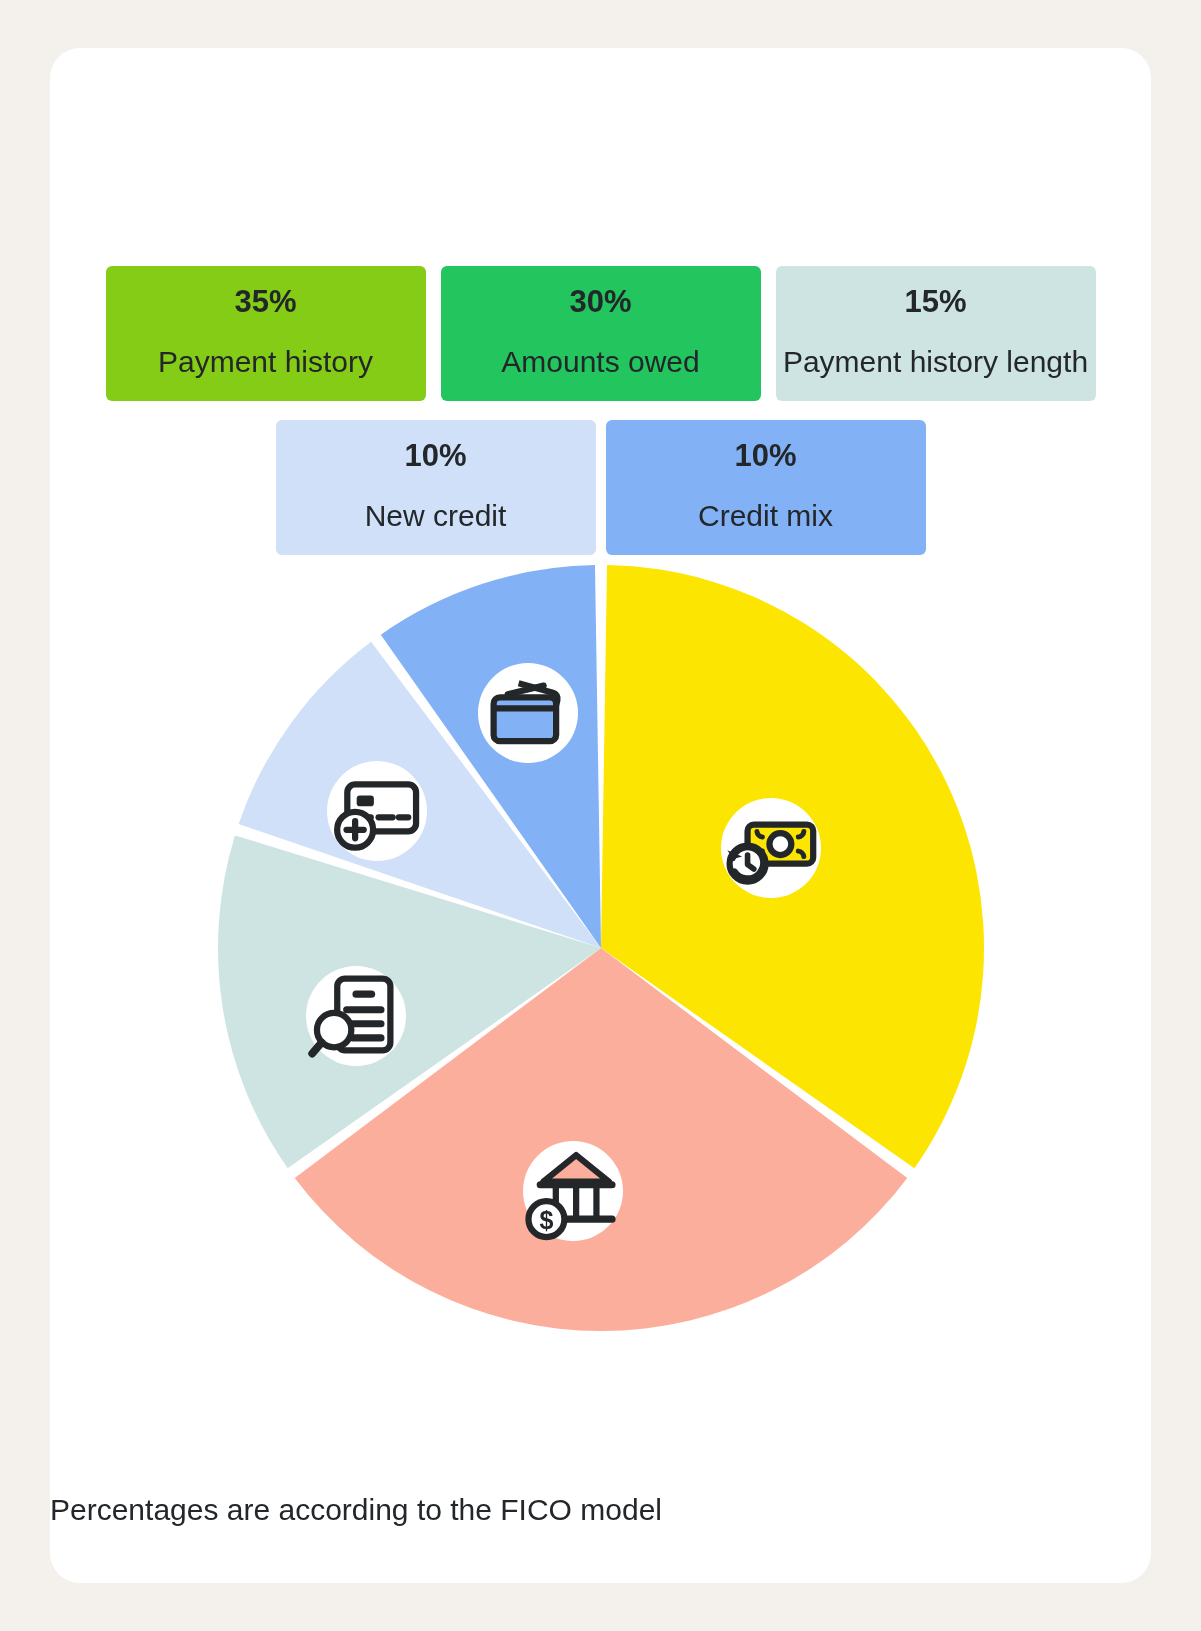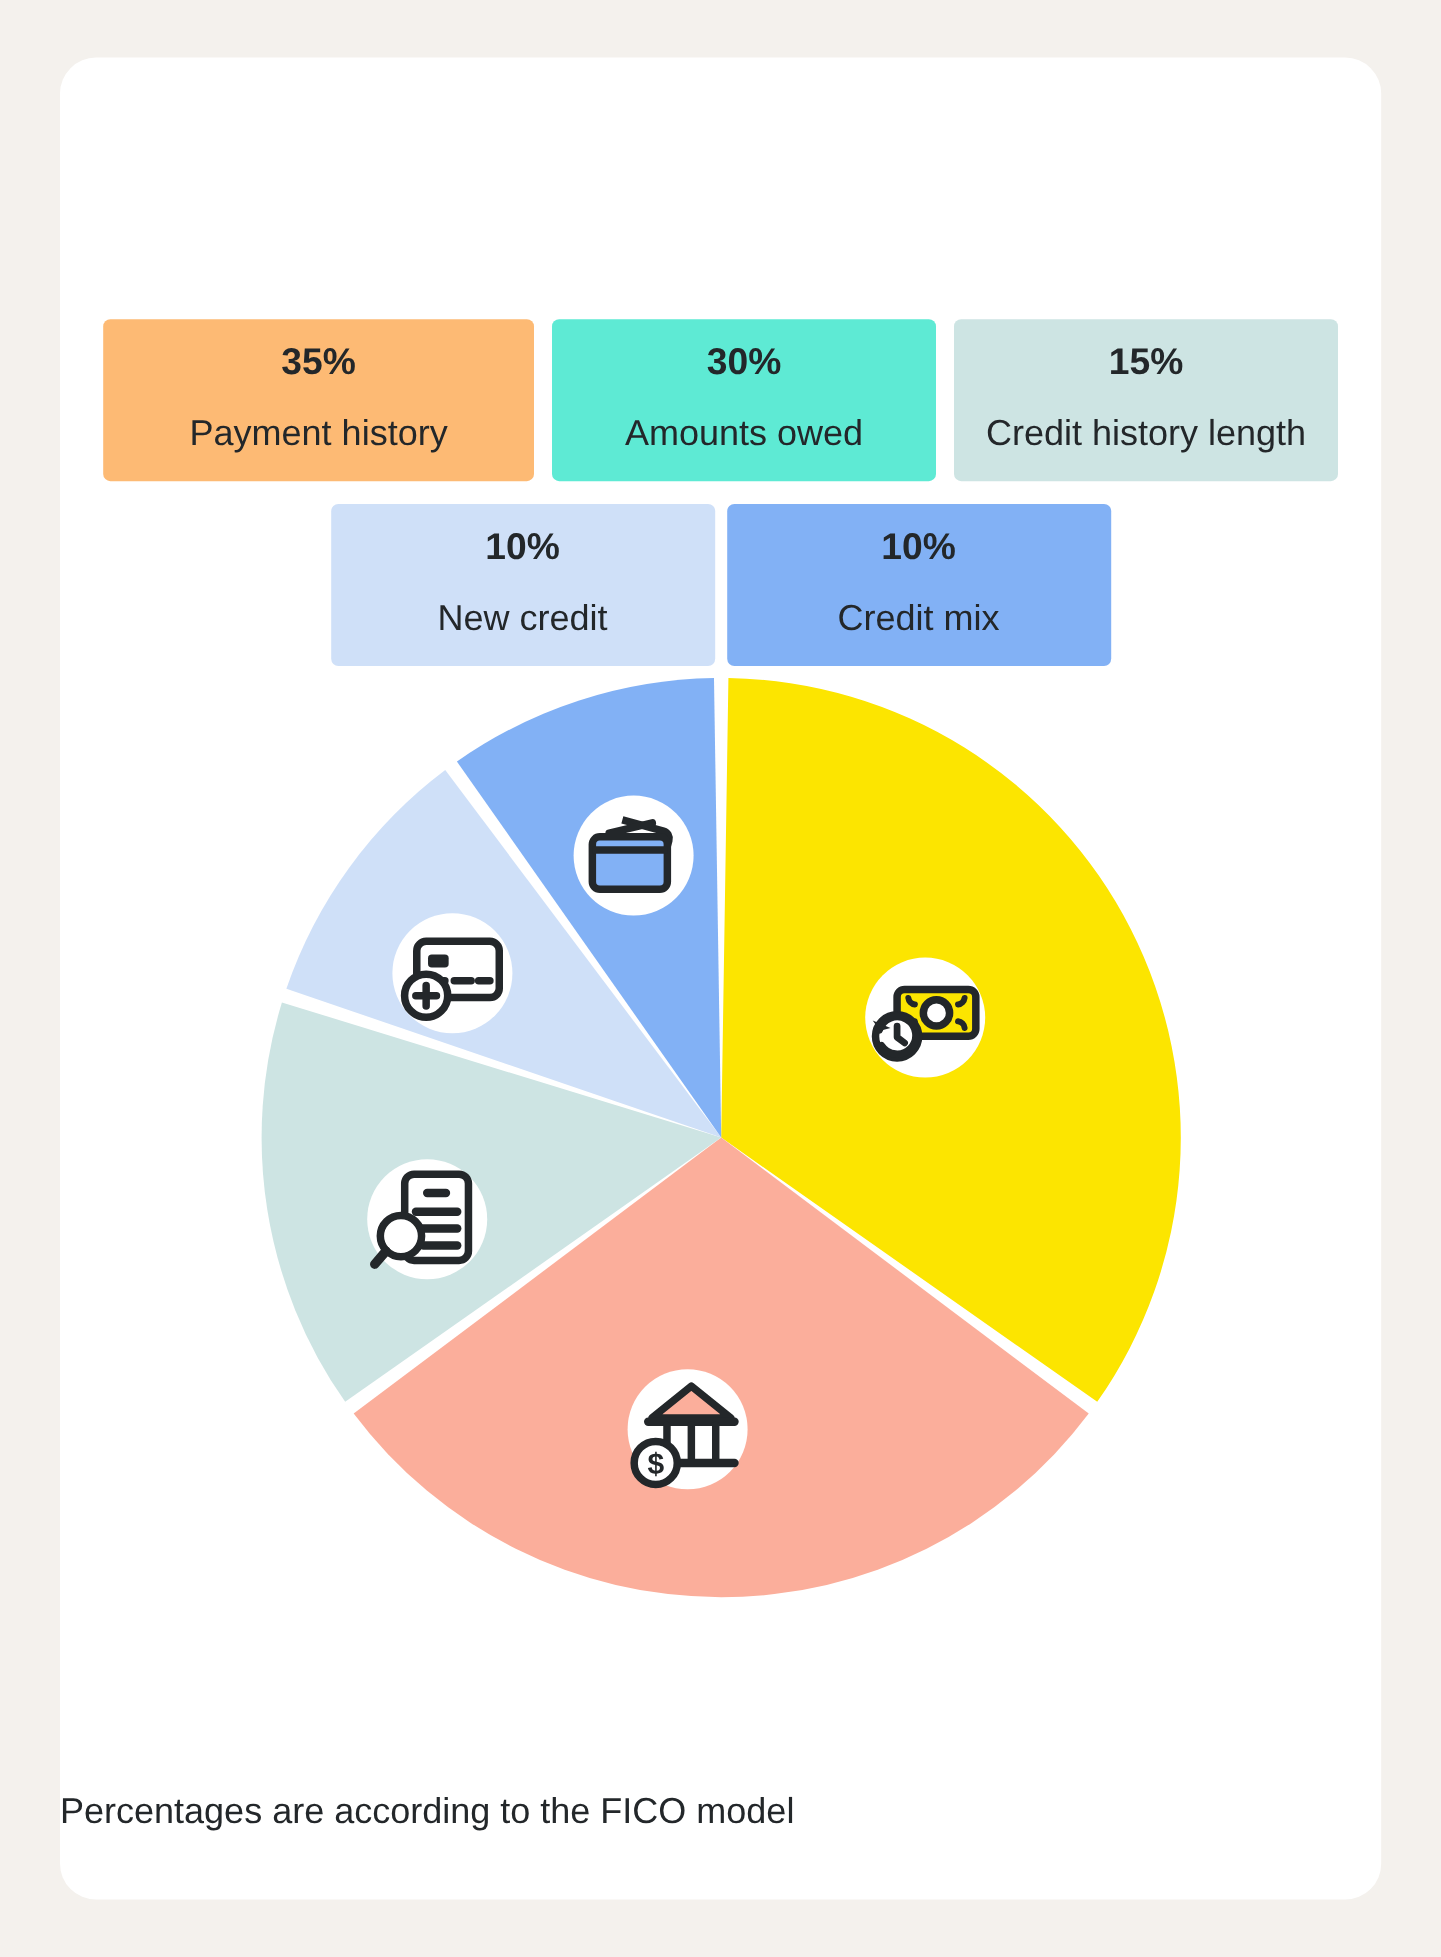--- a/index.html
+++ b/index.html
@@ -90,31 +90,31 @@
     color:#23272A;
   }
 </style>
 </head>
 <body>
 
 <div class="card">
 
 
   <div class="legend-row row1">
-    <div class="legend-box" style="background:#fdba74;width:359px;">
+    <div class="legend-box" style="background:#84cc16;width:320px;">
       <div class="legend-pct">35%</div>
       <div class="legend-label">Payment history</div>
     </div>
-    <div class="legend-box" style="background:#5eead4;width:320px;">
+    <div class="legend-box" style="background:#22c55e;width:320px;">
       <div class="legend-pct">30%</div>
       <div class="legend-label">Amounts owed</div>
     </div>
     <div class="legend-box" style="background:#CDE4E3;width:320px;">
       <div class="legend-pct">15%</div>
-      <div class="legend-label">Credit history length</div>
+      <div class="legend-label">Payment history length</div>
     </div>
   </div>
 
   <div class="legend-row row2">
     <div class="legend-box" style="background:#CFE0F8;width:320px;">
       <div class="legend-pct">10%</div>
       <div class="legend-label">New credit</div>
     </div>
     <div class="legend-box" style="background:#82B1F5;width:320px;">
       <div class="legend-pct">10%</div>

